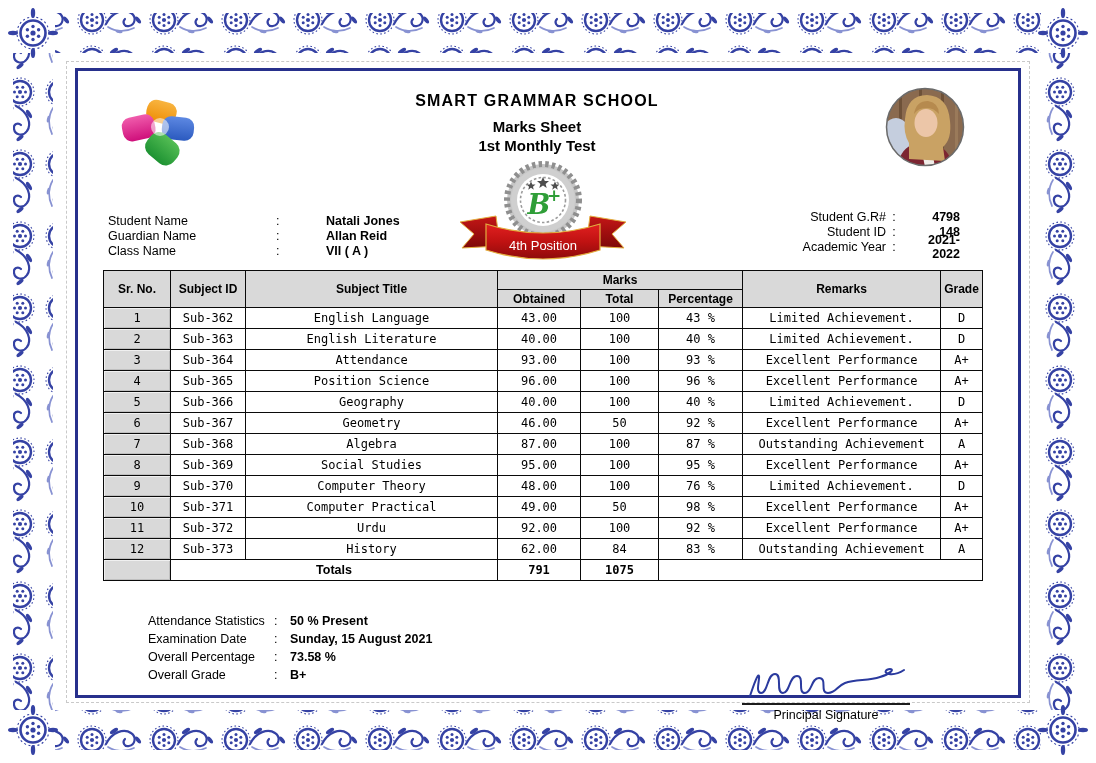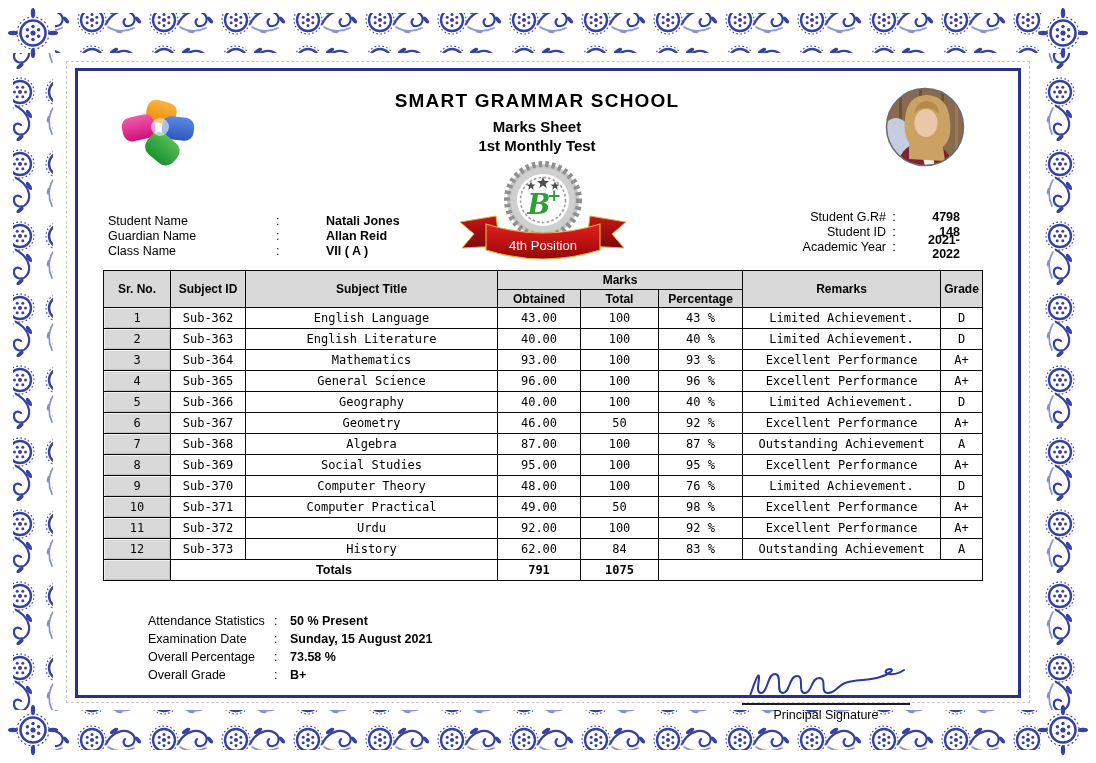--- a/index.html
+++ b/index.html
@@ -11,21 +11,21 @@
 
   
   .dashed-frame{position:absolute;left:66px;top:61px;width:962px;height:640px;
                 border:1px dashed #c9c9c9;}
   .navy-frame{position:absolute;left:75px;top:68px;width:940px;height:624px;
               border:3px solid #27308c;}
 
   
   .logo{position:absolute;left:118px;top:94px;}
   .header-block{position:absolute;left:287px;top:89px;width:500px;text-align:center;}
-  .school-name{font-size:19px;font-weight:700;letter-spacing:1.2px;line-height:24px;}
+  .school-name{font-size:16px;font-weight:700;letter-spacing:1.2px;line-height:24px;}
   .doc-title{font-size:15px;font-weight:700;margin-top:6px;line-height:16px;}
   .test-name{font-size:15px;font-weight:700;margin-top:3px;line-height:16px;}
   .badge{position:absolute;left:454px;top:158px;}
   .photo{position:absolute;left:885px;top:87px;}
 
   
   .info-left{position:absolute;left:108px;top:213px;font-size:12.5px;}
   .info-left .irow{display:flex;height:15.4px;align-items:center;gap:36px;}
   .info-left .lbl{width:132px;}
   .info-left .colon{width:14px;}
@@ -303,31 +303,31 @@
             <td class="col-title">English Literature</td>
             <td class="col-obtained">40.00</td>
             <td class="col-total">100</td>
             <td class="col-pct">40 %</td>
             <td class="col-remarks">Limited Achievement.</td>
             <td class="col-grade">D</td>
           </tr>
           <tr>
             <td class="col-sr">3</td>
             <td class="col-id">Sub-364</td>
-            <td class="col-title">Mathematics</td>
+            <td class="col-title">Attendance</td>
             <td class="col-obtained">93.00</td>
             <td class="col-total">100</td>
             <td class="col-pct">93 %</td>
             <td class="col-remarks">Excellent Performance</td>
             <td class="col-grade">A+</td>
           </tr>
           <tr>
             <td class="col-sr">4</td>
             <td class="col-id">Sub-365</td>
-            <td class="col-title">General Science</td>
+            <td class="col-title">Position Science</td>
             <td class="col-obtained">96.00</td>
             <td class="col-total">100</td>
             <td class="col-pct">96 %</td>
             <td class="col-remarks">Excellent Performance</td>
             <td class="col-grade">A+</td>
           </tr>
           <tr>
             <td class="col-sr">5</td>
             <td class="col-id">Sub-366</td>
             <td class="col-title">Geography</td>

